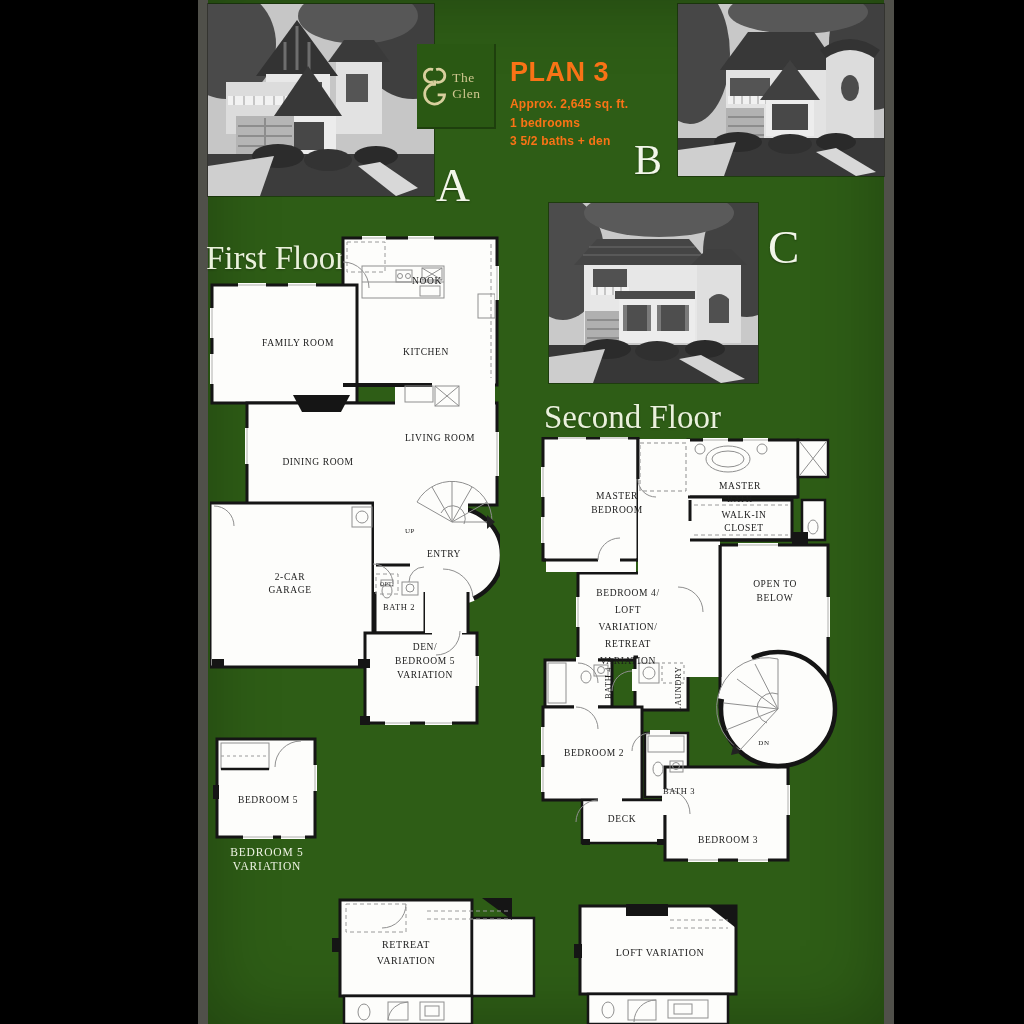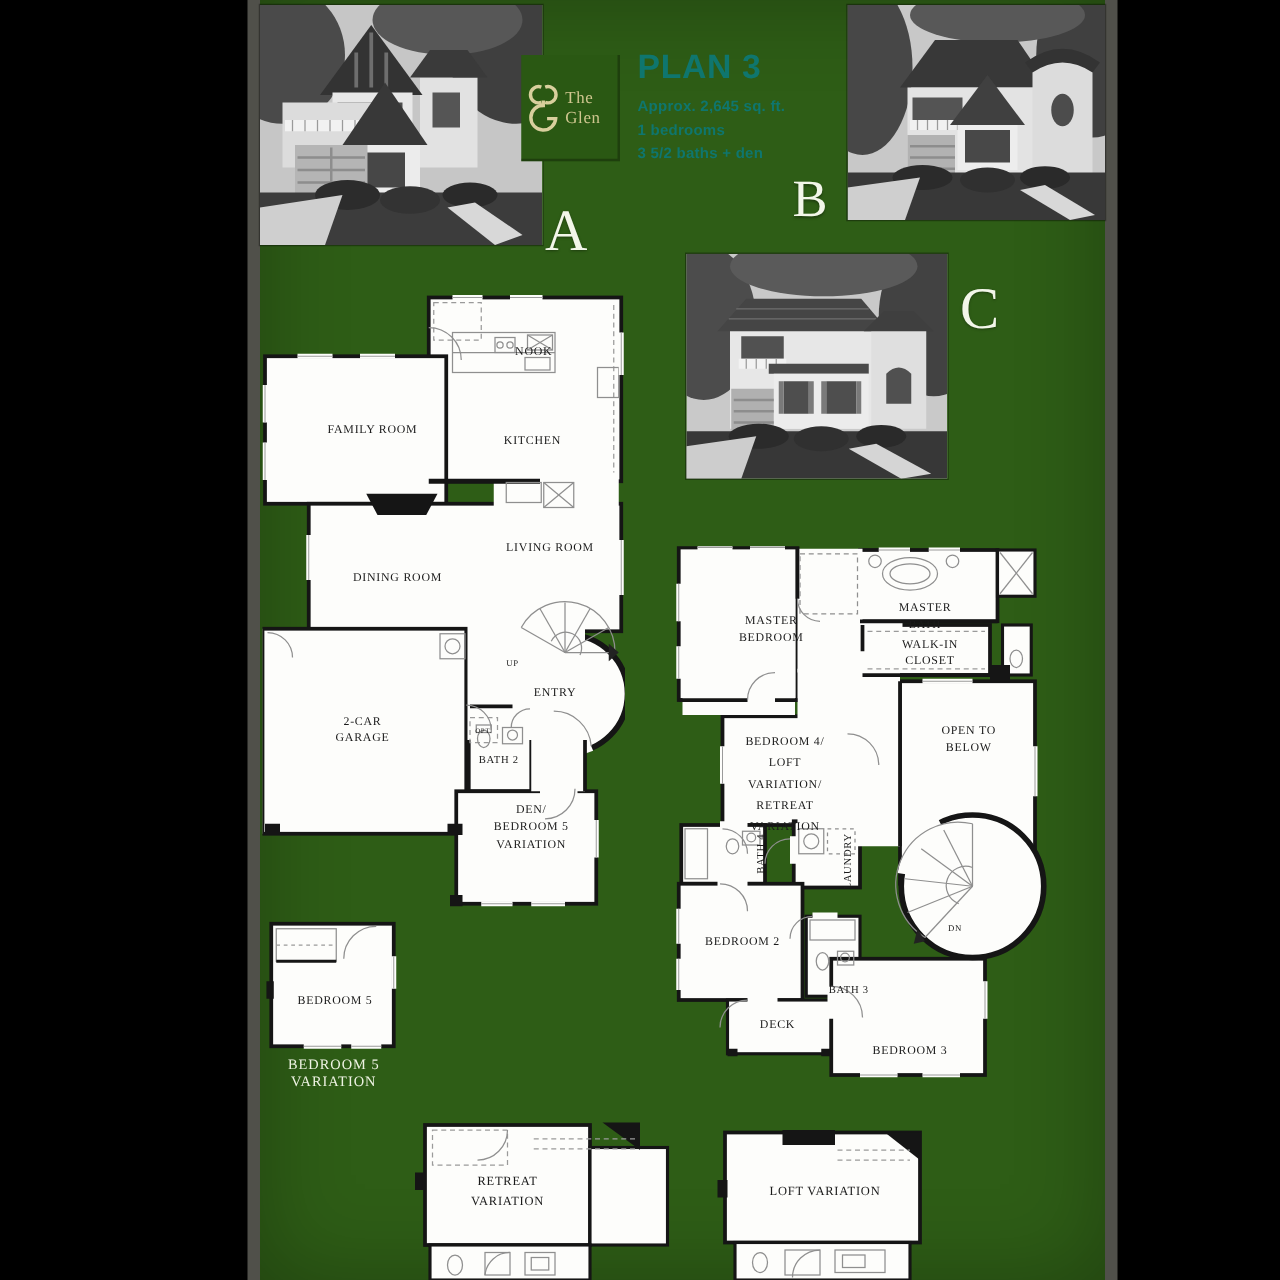--- a/index.html
+++ b/index.html
@@ -9,21 +9,21 @@
   #canvas{position:absolute;left:208px;top:0;width:676px;height:1024px;background:#2e5d16;
           box-shadow:inset 0 0 70px rgba(0,0,0,.28);}
   .photo{position:absolute;overflow:hidden;box-shadow:0 0 0 1px rgba(0,0,0,.35);}
   .photo svg{display:block;}
   .elev-letter{position:absolute;color:#f2f6e9;font-family:"Liberation Serif",serif;
                text-shadow:0 1px 2px rgba(0,0,0,.35);}
   #logo-patch{position:absolute;left:417px;top:44px;width:77px;height:83px;background:#2a5813;
               border-right:2px solid rgba(0,0,0,.28);border-bottom:2px solid rgba(0,0,0,.28);
               display:flex;flex-direction:row;align-items:center;}
   #logo-text{font-family:"Liberation Serif",serif;font-size:13.5px;color:#cfc68f;margin-top:0;letter-spacing:.5px;}
-  #plan-head{position:absolute;left:510px;top:38px;color:#0f766e;}
+  #plan-head{position:absolute;left:510px;top:57px;color:#f97316;}
   #plan-title{font-size:27px;font-weight:bold;letter-spacing:.5px;}
   .plan-detail{font-size:12px;font-weight:bold;line-height:18.5px;letter-spacing:.2px;}
   #plan-details{margin-top:7px;}
   .floor-heading{position:absolute;color:#eaf1dc;font-family:"Liberation Serif",serif;font-size:33px;
                  text-shadow:0 1px 2px rgba(0,0,0,.3);}
   .plan-svg{position:absolute;}
   .plan-svg text{font-family:"Liberation Serif",serif;fill:#1b1b1b;text-anchor:middle;letter-spacing:.6px;}
   #br5-caption{position:absolute;left:205px;top:846px;width:124px;text-align:center;color:#eef3e3;
                font-family:"Liberation Serif",serif;font-size:11.5px;line-height:13.5px;letter-spacing:.8px;}
 </style>
@@ -201,20 +201,22 @@
 
   <div id="plan-head">
     <div id="plan-title">PLAN 3</div>
     <div id="plan-details">
       <div class="plan-detail">Approx. 2,645 sq. ft.</div>
       <div class="plan-detail">1 bedrooms</div>
       <div class="plan-detail">3 5/2 baths + den</div>
     </div>
   </div>
 
+  <div class="floor-heading" style="left:206px;top:240px">First Floor</div>
+  <div class="floor-heading" style="left:544px;top:399px">Second Floor</div>
 
   <svg class="plan-svg" style="left:210px;top:236px" width="290" height="496" viewBox="0 0 290 496">
     <g fill="#fdfdfb" stroke="#151515" stroke-width="3">
       <rect x="133" y="2" width="154" height="147"></rect>
       <rect x="2" y="49" width="145" height="118"></rect>
       <rect x="37" y="167" width="250" height="102"></rect>
       <rect x="0" y="267" width="163" height="164"></rect>
       <circle cx="245" cy="319" r="47" stroke-width="4.5"></circle>
       <rect x="165" y="329" width="50" height="68"></rect>
       <rect x="155" y="397" width="112" height="90"></rect>

